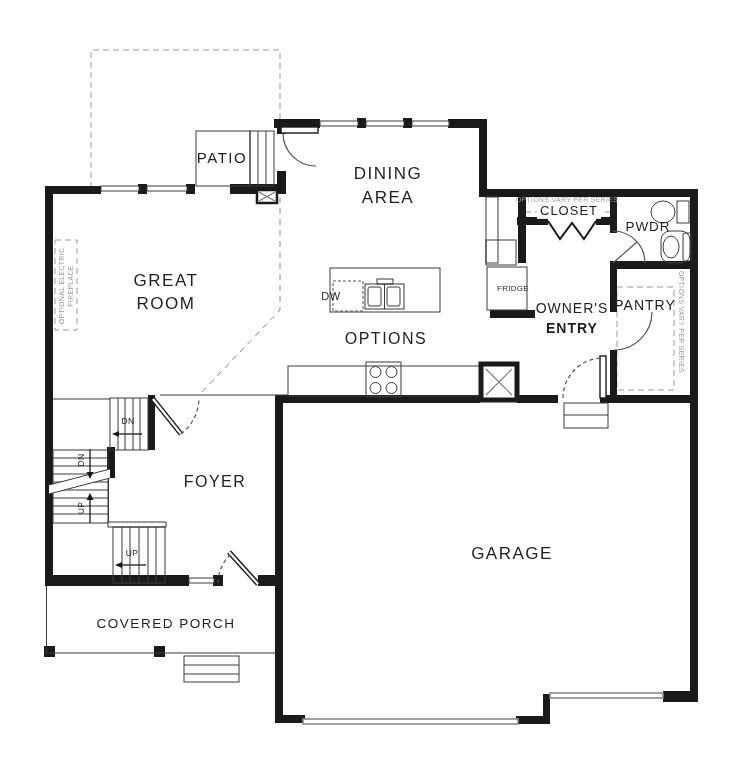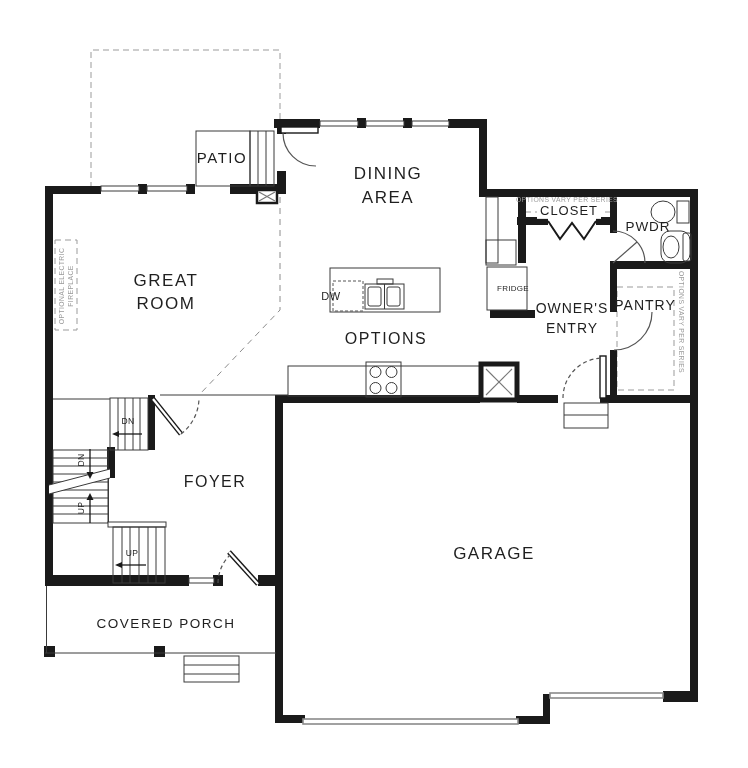--- a/index.html
+++ b/index.html
@@ -35,27 +35,27 @@
   .wbg{background:#fff;padding:0 3px;}
   
   .p-deck{left:186px;top:90px;}
   .p-patio{left:222px;top:158px;font-size:15px;text-align:right;}
   .p-din1{left:388px;top:174px;}  .p-din2{left:388px;top:198px;}
   .p-grt1{left:166px;top:281px;}  .p-grt2{left:166px;top:304px;}
   .p-ovc{left:567px;top:199px;}
   .p-clo{left:569px;top:211px;}
   .p-pwd{left:648px;top:227px;font-size:13.5px;}
   .p-frg{left:507px;top:289px;font-size:8px;margin-left:6px;}
-  .p-oe1{left:572px;top:309px;}  .p-oe2{left:572px;top:329px;}
+  .p-oe1{left:572px;top:309px;}  .p-oe2{left:572px;top:329px;font-weight:bold;}
   .p-pan{left:645px;top:306px;}
   .p-ovp{left:681px;top:322px;}
   .p-kit{left:386px;top:339px;font-size:16px;}
   .p-dw{left:331px;top:297px;font-size:11px;letter-spacing:.5px;}
   .p-foy{left:215px;top:482px;font-size:16px;}
-  .p-gar{left:494px;top:554px;text-align:center;}
+  .p-gar{left:512px;top:554px;text-align:center;}
   .p-por{left:166px;top:624px;font-size:13.5px;}
   .p-fp{left:66px;top:286px;}
   .p-dnt{left:128px;top:421px;}
   .p-upb{left:132px;top:553px;}
   .p-dnm{left:81px;top:460px;}
   .p-upm{left:81px;top:508px;}
 </style>
 </head>
 <body>
 

